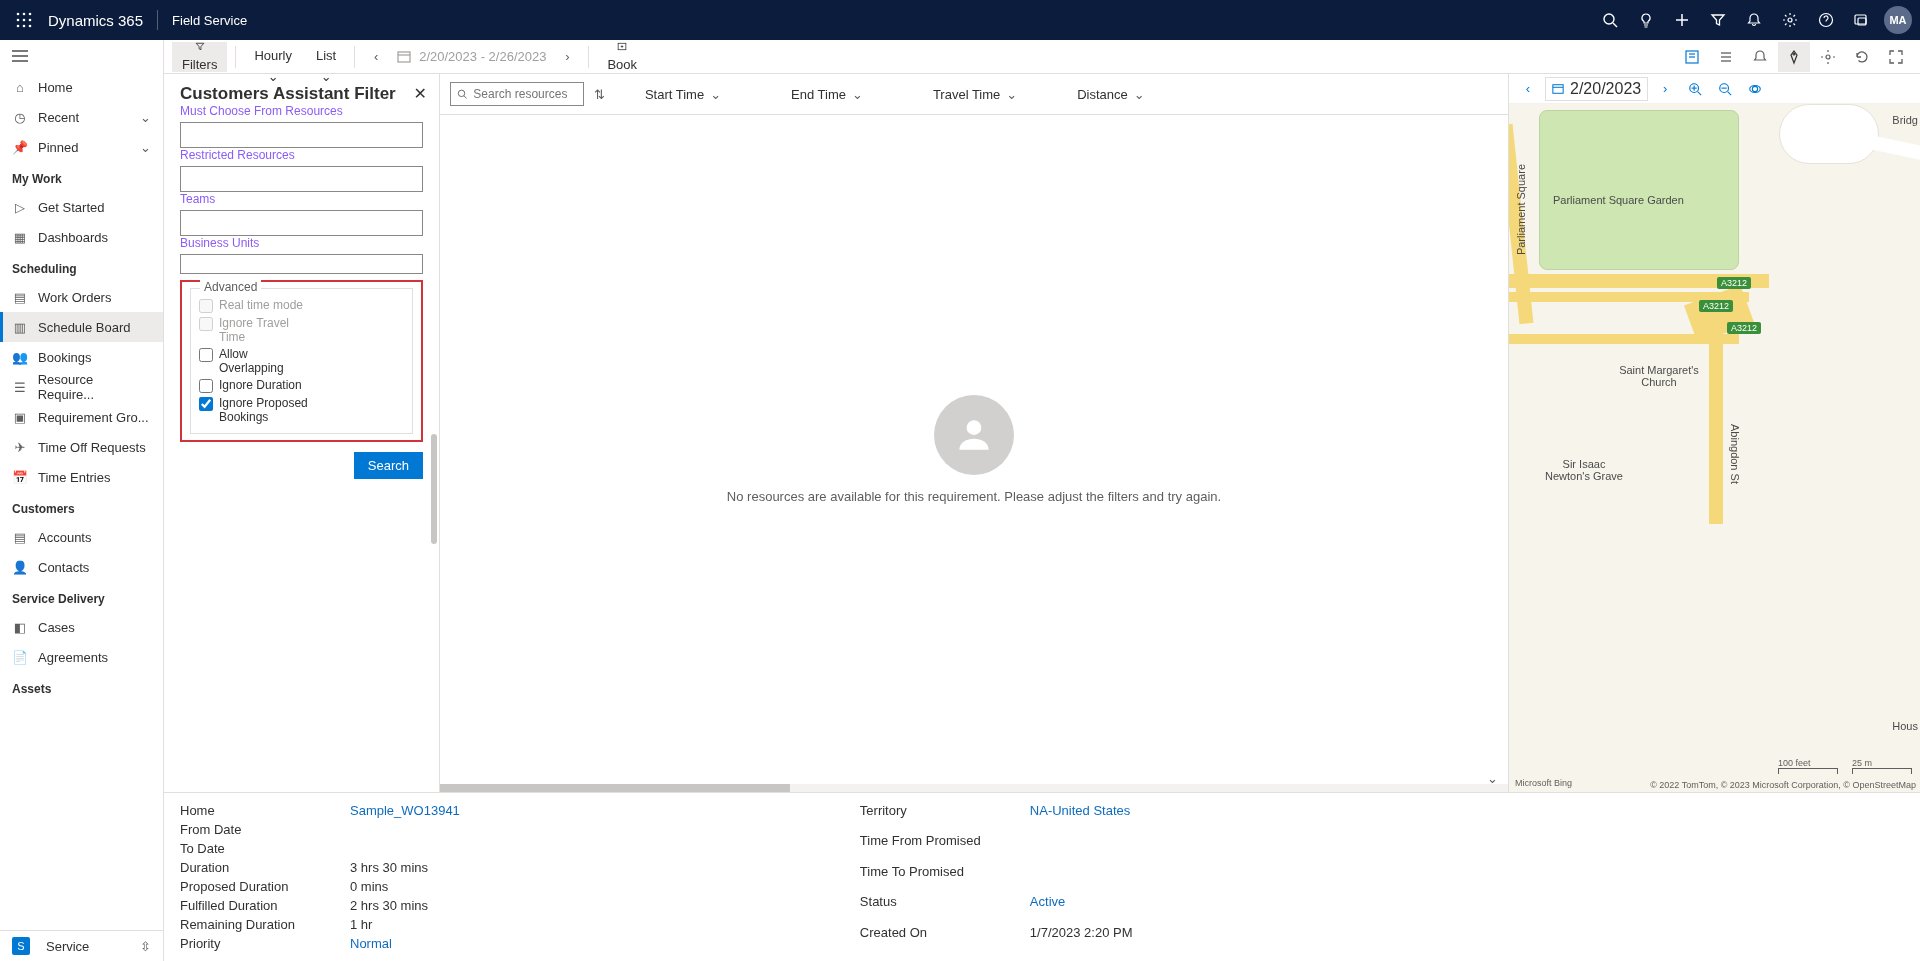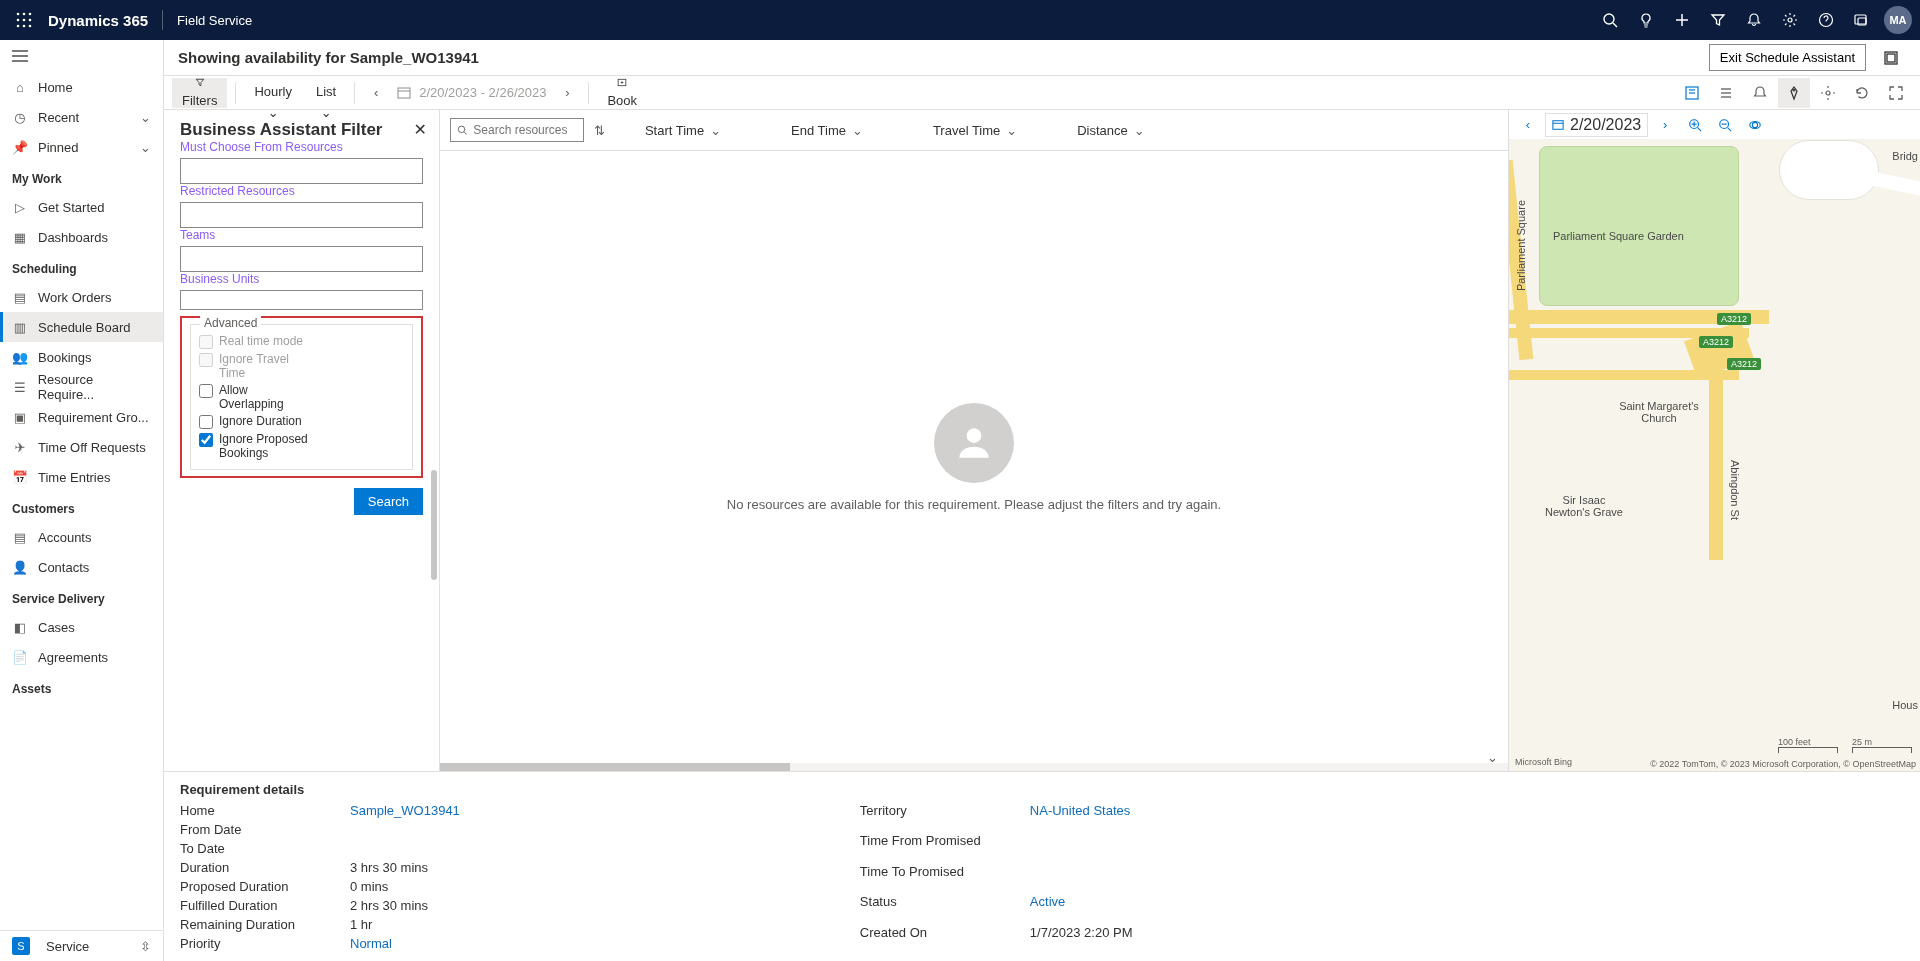--- a/index.html
+++ b/index.html
@@ -1,21 +1,21 @@
 <!DOCTYPE html>
 <html><head>
 <meta charset="utf-8">
 <style>
 * { margin: 0; padding: 0; box-sizing: border-box; font-family: "Segoe UI", -apple-system, sans-serif; }
 body { width: 1920px; height: 961px; overflow: hidden; background: #fff; font-size: 13px; color: #323130; }
 
 
 .navbar { height: 40px; background: #0b1c3d; display: flex; align-items: center; color: #fff; padding: 0 8px; }
 .navbar .waffle { width: 32px; height: 32px; display: flex; align-items: center; justify-content: center; cursor: pointer; }
-.navbar .brand { font-size: 15px; font-weight: 700; margin-left: 8px; }
+.navbar .brand { font-size: 15px; font-weight: 400; margin-left: 8px; }
 .navbar .divider { width: 1px; height: 20px; background: rgba(255,255,255,.3); margin: 0 14px; }
 .navbar .app { font-size: 13px; }
 .navbar .spacer { flex: 1; }
 .navbar .icon-btn { width: 36px; height: 40px; display: flex; align-items: center; justify-content: center; cursor: pointer; }
 .navbar .avatar { width: 28px; height: 28px; border-radius: 50%; background: #5c6b8a; display: flex; align-items: center; justify-content: center; font-size: 11px; font-weight: 600; margin-left: 4px; }
 
 
 .shell { display: flex; height: calc(100% - 40px); }
 
 
@@ -270,31 +270,20 @@
     <div class="footer">
       <div class="item">
         <span class="badge">S</span>
         <span>Service</span>
         <span class="chev">⇳</span>
       </div>
     </div>
   </div>
 
   <div class="main">
-    <div class="page-header">
-      <span class="title">Showing availability for Sample_WO13941</span>
-      <div class="spacer"></div>
-      <button class="exit-btn">Exit Schedule Assistant</button>
-      <div class="expand-btn">
-          <svg width="14" height="14" viewBox="0 0 14 14" stroke="#323130" stroke-width="1.3" fill="none">
-            <rect x="1" y="1" width="12" height="12"></rect>
-            <rect x="3" y="3" width="8" height="8"></rect>
-          </svg>
-        </div>
-    </div>
 
     <div class="cmdbar">
       <div class="cb-btn active">
         <svg width="14" height="14" viewBox="0 0 14 14" fill="none" stroke="#323130" stroke-width="1.3">
             <path d="M1 2h12l-4.5 5v5l-3-1.5V7z"></path>
           </svg>
         <span>Filters</span>
       </div>
       <div class="vsep"></div>
       <div class="cb-btn">
@@ -375,21 +364,21 @@
             <svg width="16" height="16" viewBox="0 0 16 16" fill="none" stroke="#605e5c" stroke-width="1.3">
               <path d="M2 6V2h4M14 10v4h-4M10 2h4v4M6 14H2v-4"></path>
             </svg>
           </div>
       </div>
     </div>
 
     <div class="workarea">
 
       <div class="filter-panel">
-        <div class="fp-title">Business Assistant Filter</div>
+        <div class="fp-title">Customers Assistant Filter</div>
         <div class="close">✕</div>
         <label>Must Choose From Resources</label>
         <input class="txt" style="">
         <label>Restricted Resources</label>
         <input class="txt" style="">
         <label>Teams</label>
         <input class="txt" style="">
         <label>Business Units</label>
         <input class="txt" style="height: 20px;">
 
@@ -531,21 +520,20 @@
                 <div class="seg"></div>
               </div>
           </div>
           <div class="bing-logo">Microsoft Bing</div>
           <div class="attribution">© 2022 TomTom, © 2023 Microsoft Corporation, © OpenStreetMap</div>
         </div>
       </div>
     </div>
 
     <div class="req-details">
-      <div class="rd-title">Requirement details</div>
       <div class="cols">
         <div class="col1">
           <span class="label">Home</span>
           <span class="link">Sample_WO13941</span>
           <span class="label">From Date</span>
             <span></span>
           <span class="label">To Date</span>
             <span></span>
           <span class="label">Duration</span>
           <span>3 hrs 30 mins</span>

